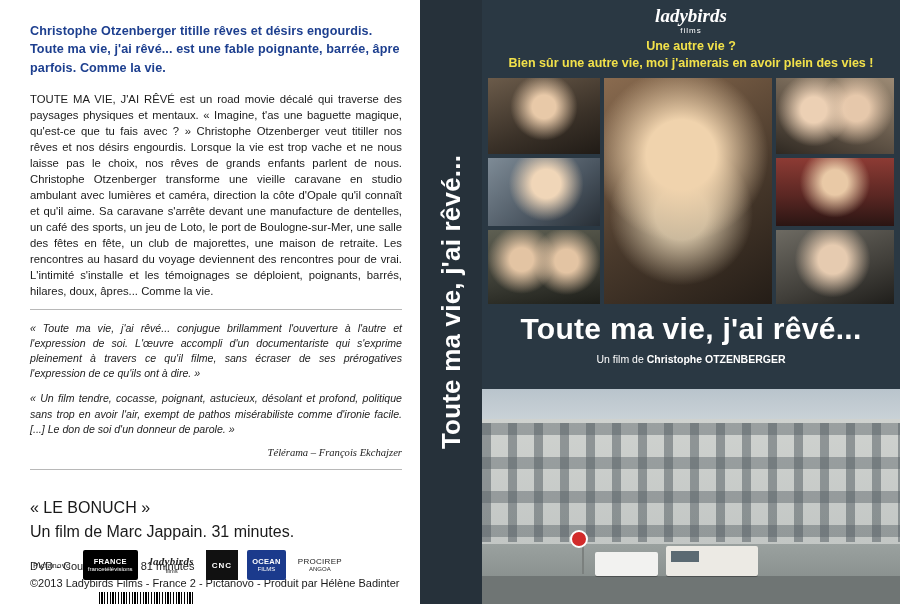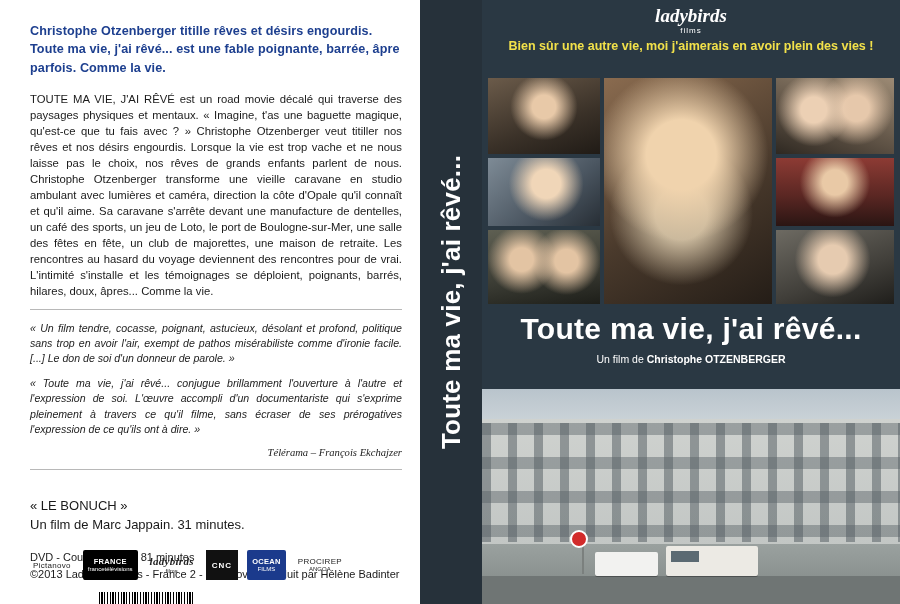--- a/index.html
+++ b/index.html
@@ -47,21 +47,21 @@
   }
   .quote-credit{
     font-style:italic;
     font-size:10.6px;
     text-align:right;
     margin-top:2px;
     color:#222;
     font-family:Liberation Serif, serif;
   }
   .bonus{
-    font-size:13px;
+    font-size:16px;
     line-height:1.5;
     margin-top:26px;
   }
   .tech{
     font-size:11px;
     line-height:1.55;
     margin-top:14px;
   }
   .logos{
     position:absolute;left:26px;bottom:56px;width:372px;height:30px;
@@ -210,22 +210,22 @@
 
   <div class="back">
     <div class="back-inner">
 
       <p class="headline">Christophe Otzenberger titille rêves et désirs engourdis. Toute ma vie, j'ai rêvé... est une fable poignante, barrée, âpre parfois. Comme la vie.</p>
 
       <p class="body-copy">TOUTE MA VIE, J'AI RÊVÉ est un road movie décalé qui traverse des paysages physiques et mentaux. « Imagine, t'as une baguette magique, qu'est-ce que tu fais avec ? » Christophe Otzenberger veut titiller nos rêves et nos désirs engourdis. Lorsque la vie est trop vache et ne nous laisse pas le choix, nos rêves de grands enfants parlent de nous. Christophe Otzenberger transforme une vieille caravane en studio ambulant avec lumières et caméra, direction la côte d'Opale qu'il connaît et qu'il aime. Sa caravane s'arrête devant une manufacture de dentelles, un café des sports, un jeu de Loto, le port de Boulogne-sur-Mer, une salle des fêtes en fête, un club de majorettes, une maison de retraite. Les rencontres au hasard du voyage deviennent des rencontres pour de vrai. L'intimité s'installe et les témoignages se déploient, poignants, barrés, hilares, doux, âpres... Comme la vie.</p>
 
       <hr class="rule">
 
+      <p class="quotes">« Toute ma vie, j'ai rêvé... conjugue brillamment l'ouverture à l'autre et l'expression de soi. L'œuvre accompli d'un documentariste qui s'exprime pleinement à travers ce qu'il filme, sans écraser de ses prérogatives l'expression de ce qu'ils ont à dire. »</p>
       <p class="quotes">« Un film tendre, cocasse, poignant, astucieux, désolant et profond, politique sans trop en avoir l'air, exempt de pathos misérabiliste comme d'ironie facile. [...] Le don de soi d'un donneur de parole. »</p>
-      <p class="quotes">« Toute ma vie, j'ai rêvé... conjugue brillamment l'ouverture à l'autre et l'expression de soi. L'œuvre accompli d'un documentariste qui s'exprime pleinement à travers ce qu'il filme, sans écraser de ses prérogatives l'expression de ce qu'ils ont à dire. »</p>
       <p class="quote-credit">Télérama – François Ekchajzer</p>
 
       <hr class="rule">
 
       <div class="bonus">
         <div>« LE BONUCH »</div>
         <div>Un film de Marc Jappain. 31 minutes.</div>
       </div>
 
       <div class="tech">
@@ -270,20 +270,21 @@
   </div>
 
   <div class="front">
 
     <div class="ladybirds-logo">
       <div class="lb-name">ladybirds</div>
       <div class="lb-sub">films</div>
     </div>
 
     <div class="tagline">
+      <div class="l1">Une autre vie ?</div>
       <div class="l2">Bien sûr une autre vie, moi j'aimerais en avoir plein des vies !</div>
     </div>
 
     <div class="photo-grid">
       <div class="ph p-portrait-old" style="left:6px;top:2px;width:112px;height:76px;"></div>
       <div class="ph p-portrait-main" style="left:122px;top:2px;width:168px;height:226px;"></div>
       <div class="ph p-two-women" style="left:294px;top:2px;width:118px;height:76px;"></div>
       <div class="ph p-young-woman" style="left:6px;top:82px;width:112px;height:68px;"></div>
       <div class="ph p-man-red" style="left:294px;top:82px;width:118px;height:68px;"></div>
       <div class="ph p-two-men" style="left:6px;top:154px;width:112px;height:74px;"></div>

